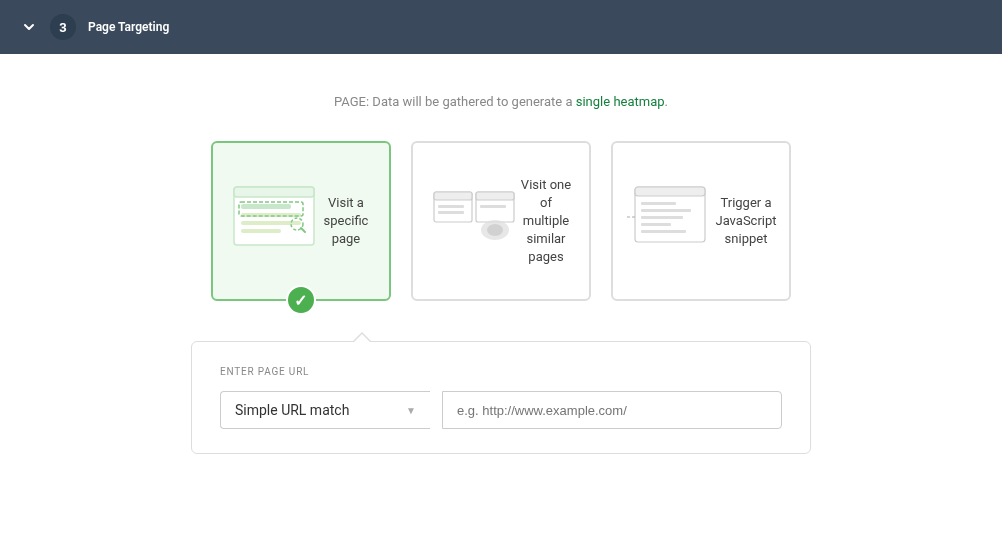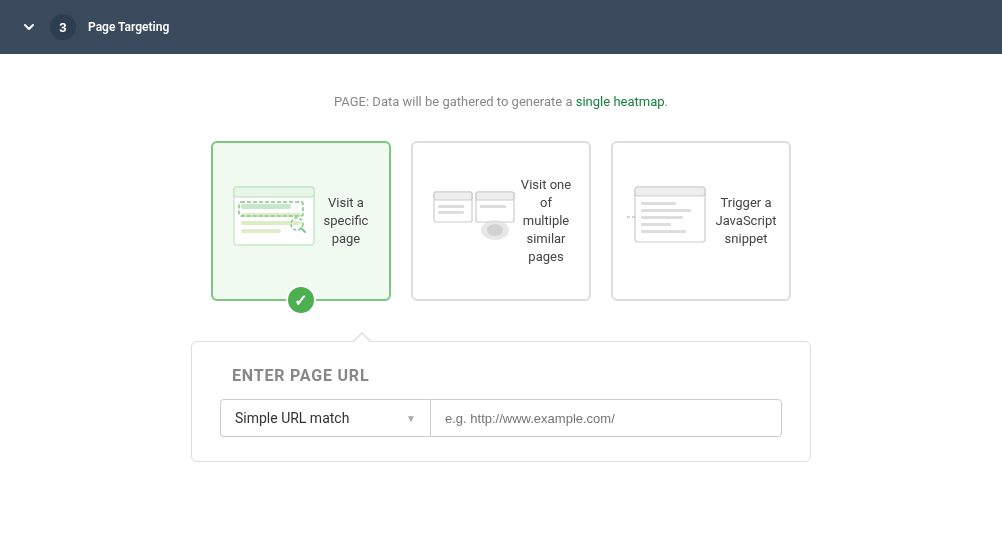--- a/index.html
+++ b/index.html
@@ -167,32 +167,31 @@
       top: -8px;
       left: 161px;
       width: 0;
       height: 0;
       border-left: 9px solid transparent;
       border-right: 9px solid transparent;
       border-bottom: 9px solid white;
     }
 
     .url-label {
-      font-size: 16px;
-      font-weight: 700;
+      font-size: 10px;
+      font-weight: 400;
       color: #888;
       letter-spacing: 0.8px;
       text-transform: uppercase;
       margin-bottom: 14px;
-      margin-left: 12px;
     }
 
     .url-inputs {
       display: flex;
-      gap: 0;
+      gap: 12px;
     }
 
     .url-select {
       border: 1px solid #ccc;
       border-right: none;
       border-radius: 4px 0 0 4px;
       padding: 10px 14px;
       font-size: 14px;
       color: #333;
       background: white;

